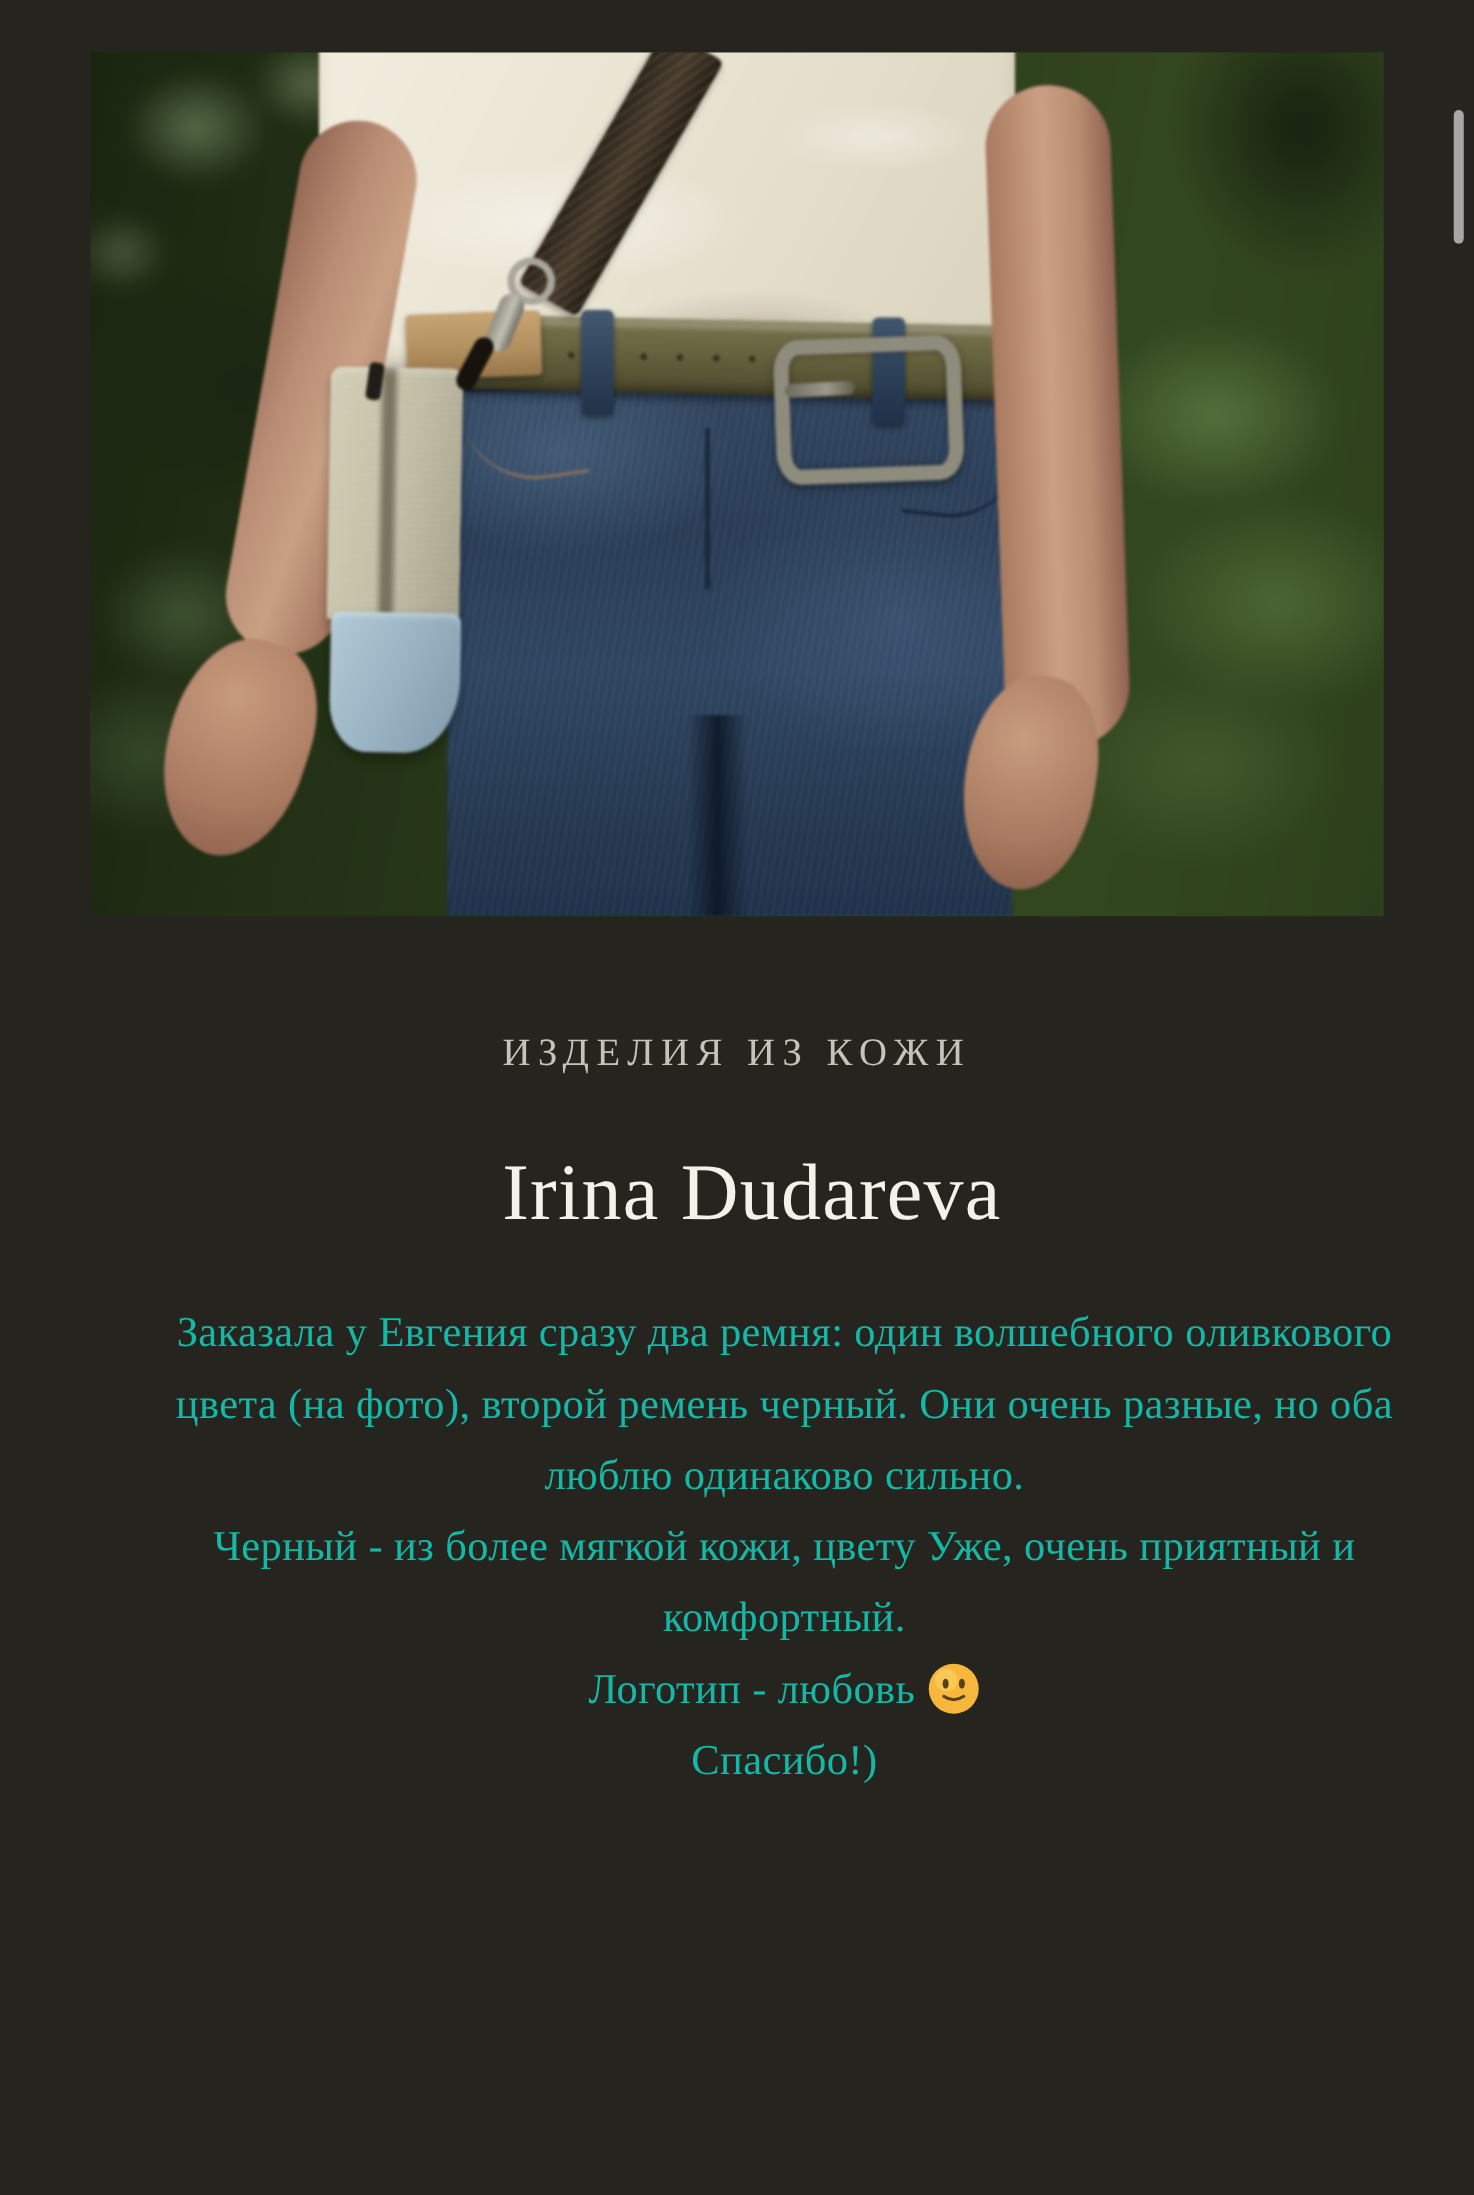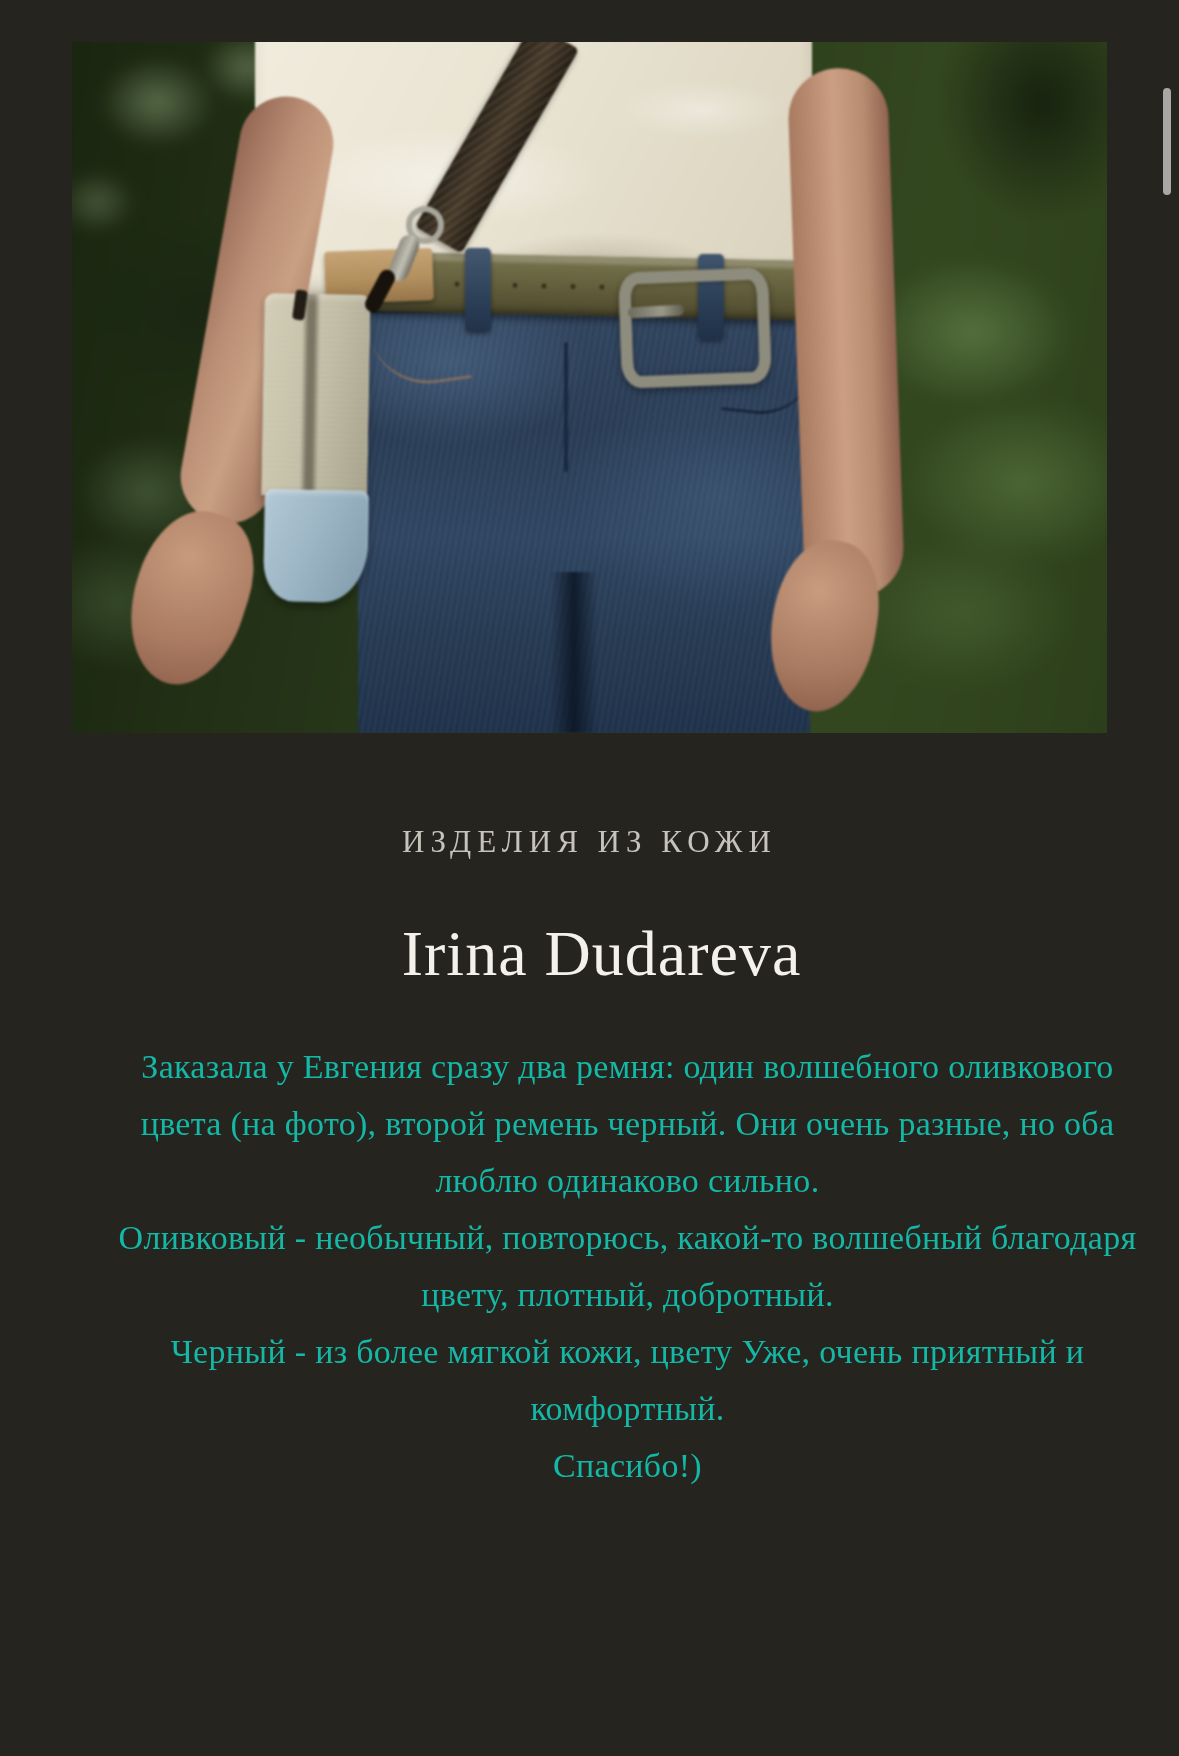--- a/index.html
+++ b/index.html
@@ -180,18 +180,26 @@
   </div>
 
   <div class="scrollbar-thumb"></div>
 
   <div class="eyebrow">ИЗДЕЛИЯ ИЗ КОЖИ</div>
 
   <h1 class="title">Irina Dudareva</h1>
 
   <div class="review">
     <p>Заказала у Евгения сразу два ремня: один волшебного оливкового цвета (на фото), второй ремень черный. Они очень разные, но оба люблю одинаково сильно.</p>
-    <p>Оливковый - необычный, повторюсь, какой-то волшебный благодаря цвету, плотный, добротный.</p>
     <p>Черный - из более мягкой кожи, цвету Уже, очень приятный и комфортный.</p>
+    <p>
+      <span>Логотип - любовь</span><svg class="emoji-svg" width="42" height="42" viewBox="0 0 42 42" role="img" aria-label="🙂">
+        <circle cx="21" cy="21" r="20" fill="#f6b73c"></circle>
+        <circle cx="15" cy="14" r="9" fill="#ffd768" opacity="0.55"></circle>
+        <ellipse cx="14.5" cy="17" rx="2.4" ry="4" fill="#57401b"></ellipse>
+        <ellipse cx="27.5" cy="17" rx="2.4" ry="4" fill="#57401b"></ellipse>
+        <path d="M13 27 Q21 32.5 29 27" stroke="#57401b" stroke-width="2.4" fill="none" stroke-linecap="round"></path>
+      </svg>
+    </p>
     <p>Спасибо!)</p>
   </div>
 
 </div>
 
 </body></html>

